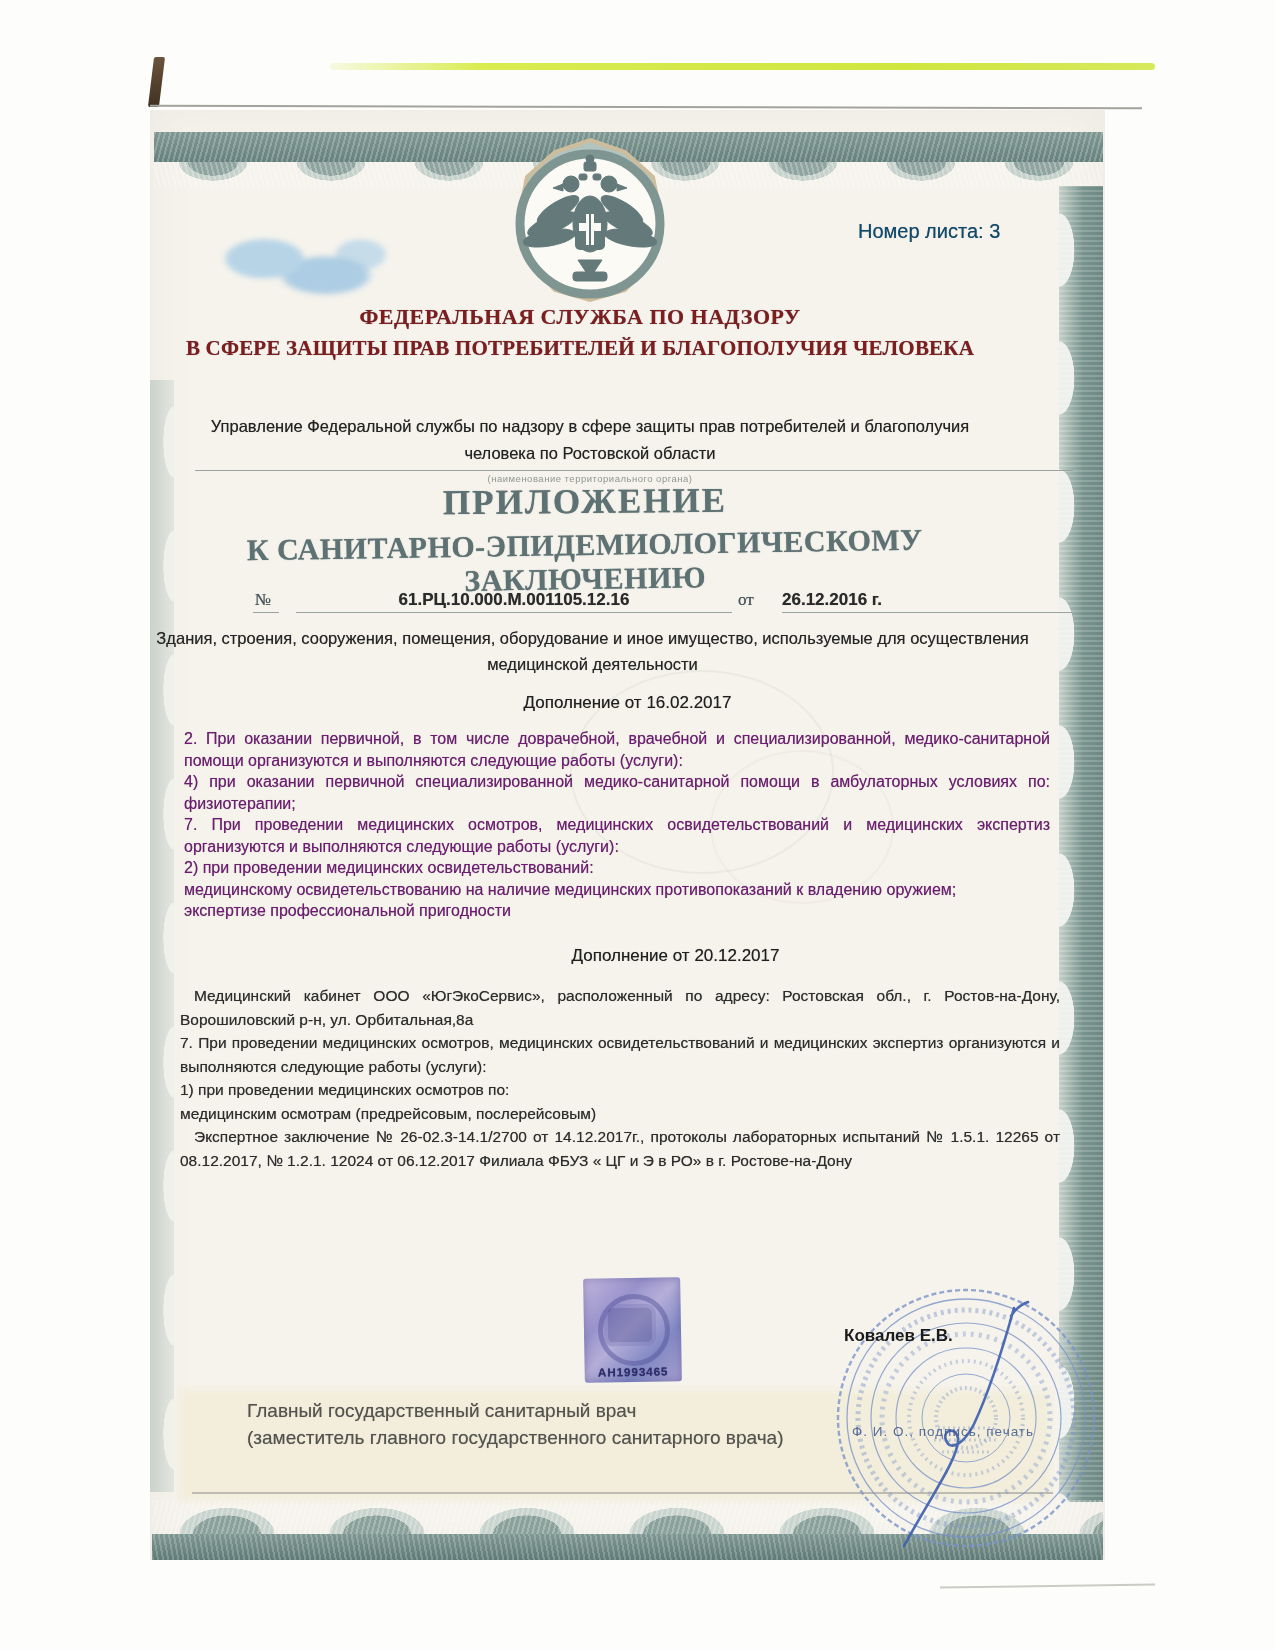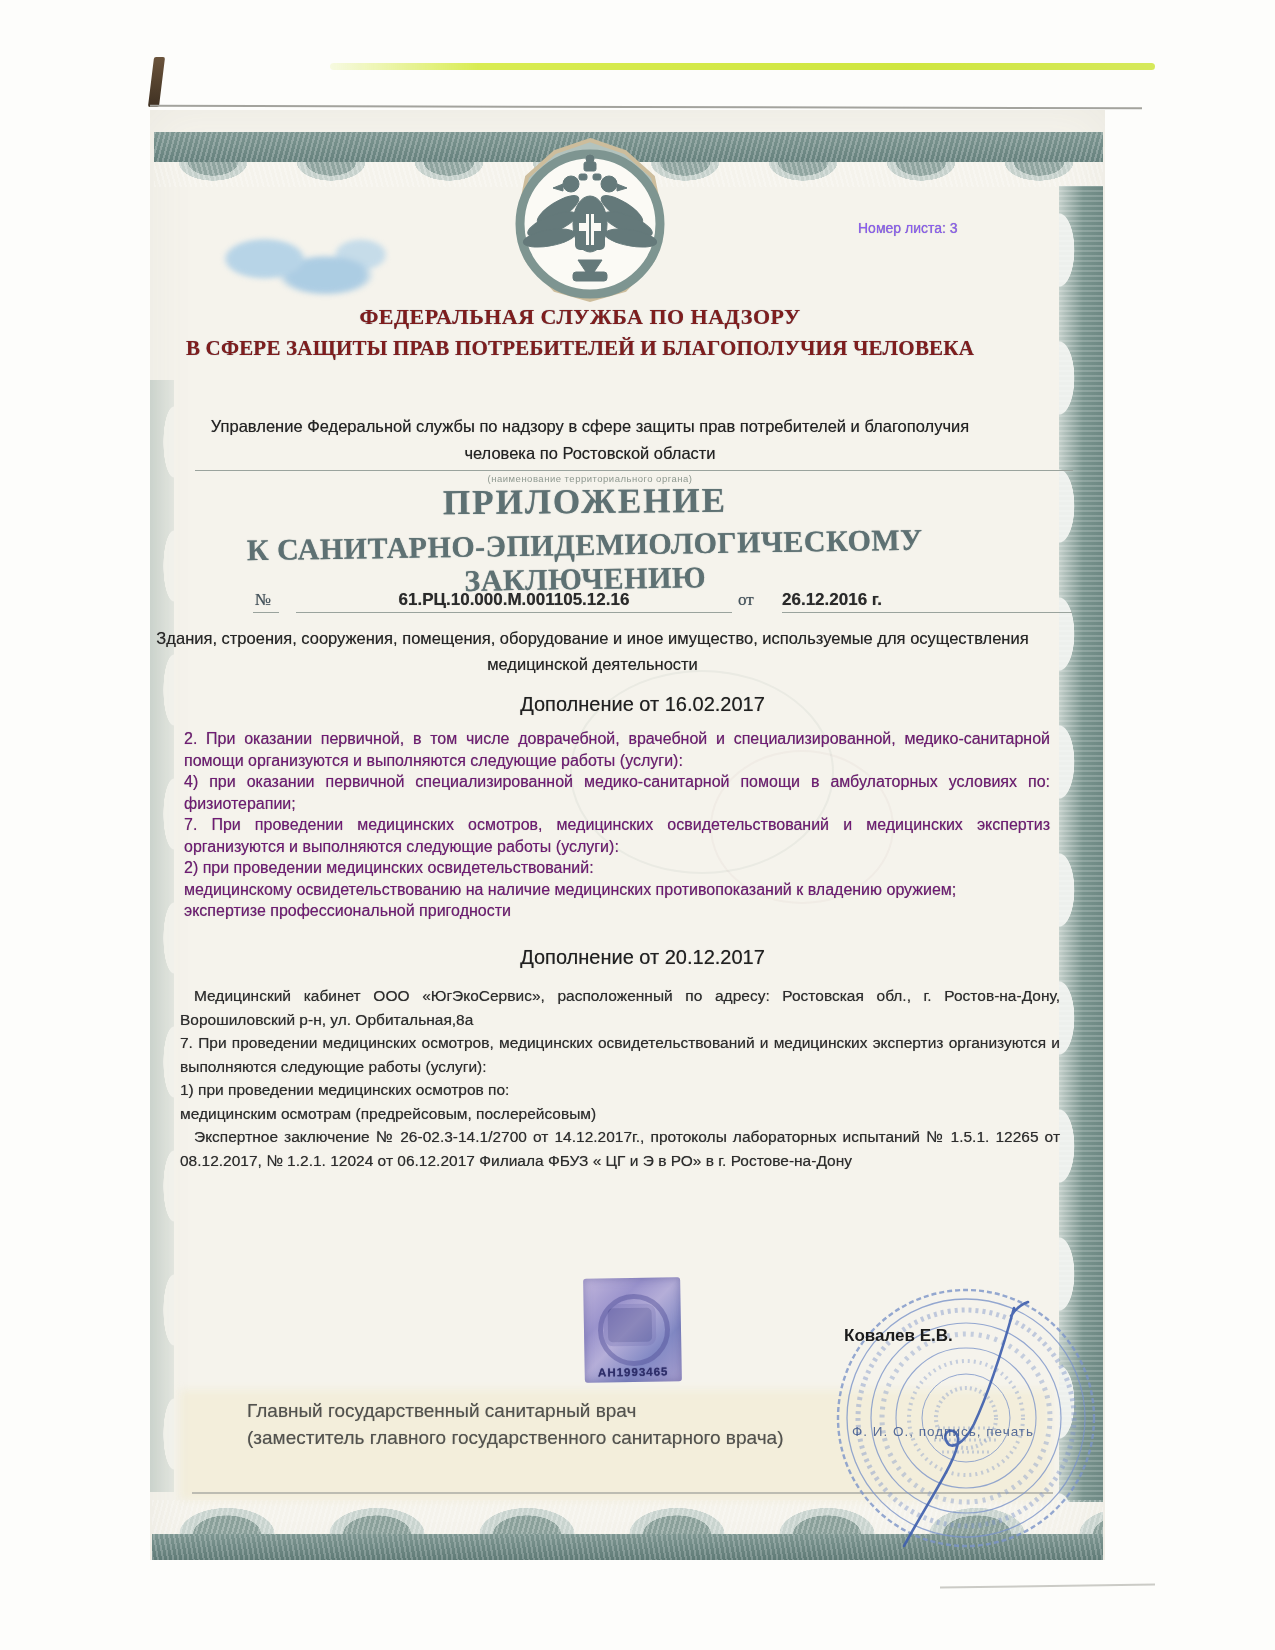--- a/index.html
+++ b/index.html
@@ -48,21 +48,21 @@
   .g-left{position:absolute;left:0;top:270px;bottom:68px;width:24px;opacity:.32;
       background-image:
         radial-gradient(18px 60px at 100% 50%,#eef1ee 0 58%,rgba(237,240,237,0) 60%),
         linear-gradient(90deg,#7e9a94,#c0cdc8);
       background-size:24px 124px,100% 100%;background-repeat:repeat-y,no-repeat;}
 
   
   .t{position:absolute;}
   .center{text-align:center;}
   .fuzzy{text-shadow:0 0 .7px rgba(40,40,40,.6);}
-  .sheet-no{left:708px;top:110px;font-size:14px;color:#8b5cf6;}
+  .sheet-no{left:708px;top:110px;font-size:20px;color:#0c4a6e;}
   .smudge{left:62px;top:116px;width:175px;height:82px;filter:blur(2.5px);opacity:.6;
      background:radial-gradient(60px 30px at 30% 40%,#8fc0e4 0 60%,rgba(143,192,228,0) 70%),
                 radial-gradient(70px 30px at 65% 60%,#7db4de 0 55%,rgba(125,180,222,0) 70%),
                 radial-gradient(40px 24px at 85% 35%,#a7cde8 0 55%,rgba(167,205,232,0) 70%);}
   .hdr{left:0;width:860px;font-family:"Liberation Serif",serif;font-weight:bold;color:#7f1d1d;
        text-shadow:0 0 .8px rgba(62,80,102,.75);}
   .hdr1{top:194px;font-size:22px;letter-spacing:.5px;}
   .hdr2{top:226px;font-size:21px;letter-spacing:.2px;}
   .issuer{left:0;width:880px;color:#232323;font-size:16.5px;line-height:27px;}
   .iss{top:303px;}
@@ -71,23 +71,23 @@
   .title{left:0;width:870px;font-family:"Liberation Serif",serif;font-weight:bold;color:#5e7173;
        text-shadow:0 0 1px rgba(94,113,115,.8);}
   .title1{top:372px;font-size:35px;letter-spacing:2px;transform:rotate(-.5deg);}
   .title2{top:418px;font-size:30px;letter-spacing:.5px;transform:rotate(-.9deg);}
   .numrow{top:480px;font-size:17px;color:#2a2a2a;}
   .no-label{left:103px;font-family:"Liberation Serif",serif;color:#45555f;border-bottom:1.5px solid #9aa39d;padding:0 8px 2px 2px;}
   .num-line{left:146px;width:436px;text-align:center;font-weight:bold;border-bottom:1.5px solid #9aa39d;padding-bottom:2px;}
   .from-label{left:588px;font-family:"Liberation Serif",serif;color:#45555f;}
   .date-line{left:632px;width:290px;text-align:left;font-weight:bold;border-bottom:1.5px solid #9aa39d;padding-bottom:2px;}
   .subject{left:0;width:885px;top:515px;font-size:16.5px;line-height:26px;color:#262626;}
-  .supp-h{left:15px;width:955px;font-size:20px;color:#202020;}
+  .supp-h{left:0;width:955px;font-size:17px;color:#202020;}
   .supp1h{top:583px;}
-  .supp2h{top:836px;}
+  .supp2h{top:836px;margin-left:48px;}
   .body1{left:34px;top:618px;width:866px;font-size:16px;line-height:21.5px;color:#701a75;text-align:justify;}
   .body1 p,.body2 p{margin:0;}
   .body2{left:30px;top:874px;width:880px;font-size:15.5px;line-height:23.5px;color:#2d2d2d;text-align:justify;}
   .indent{text-indent:14px;}
 
   
   .holo{left:434px;top:1168px;width:97px;height:104px;transform:rotate(-1deg);border-radius:3px;
      background:linear-gradient(135deg,#c3b8dd 0%,#9a93cc 30%,#b5aed8 48%,#8289c4 72%,#a89fce 100%);
      box-shadow:inset 0 0 10px rgba(60,60,130,.4);}
   .holo .ring{position:absolute;left:14px;top:16px;width:62px;height:62px;border-radius:50%;

